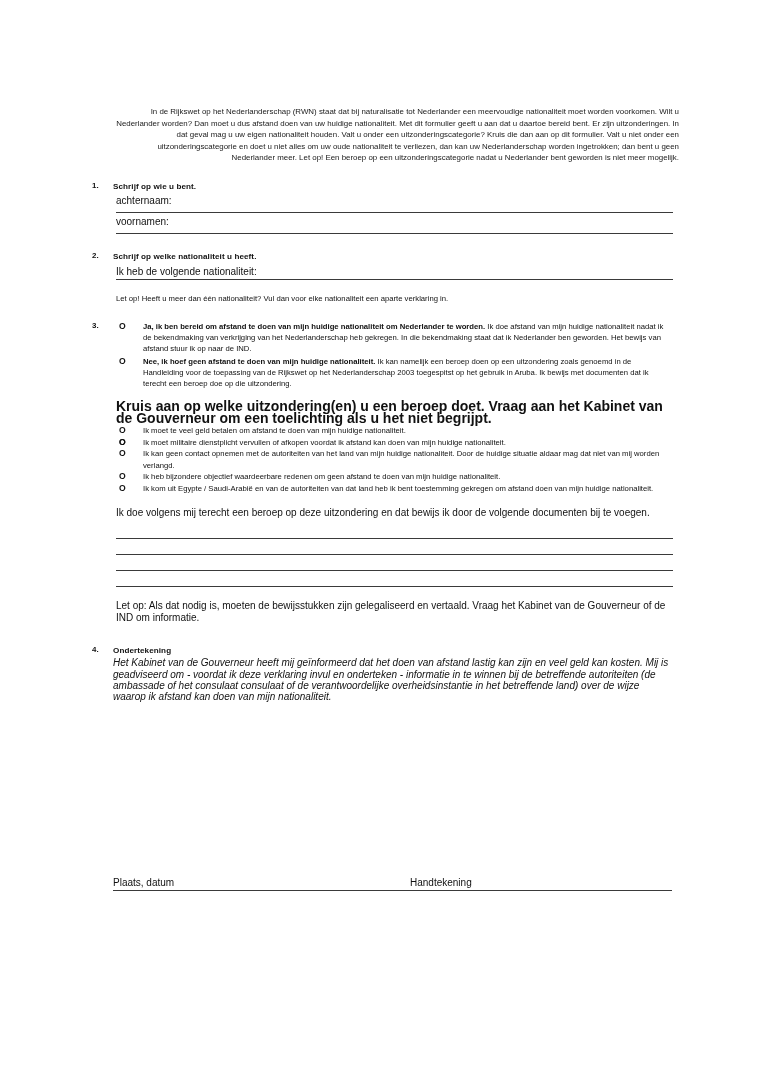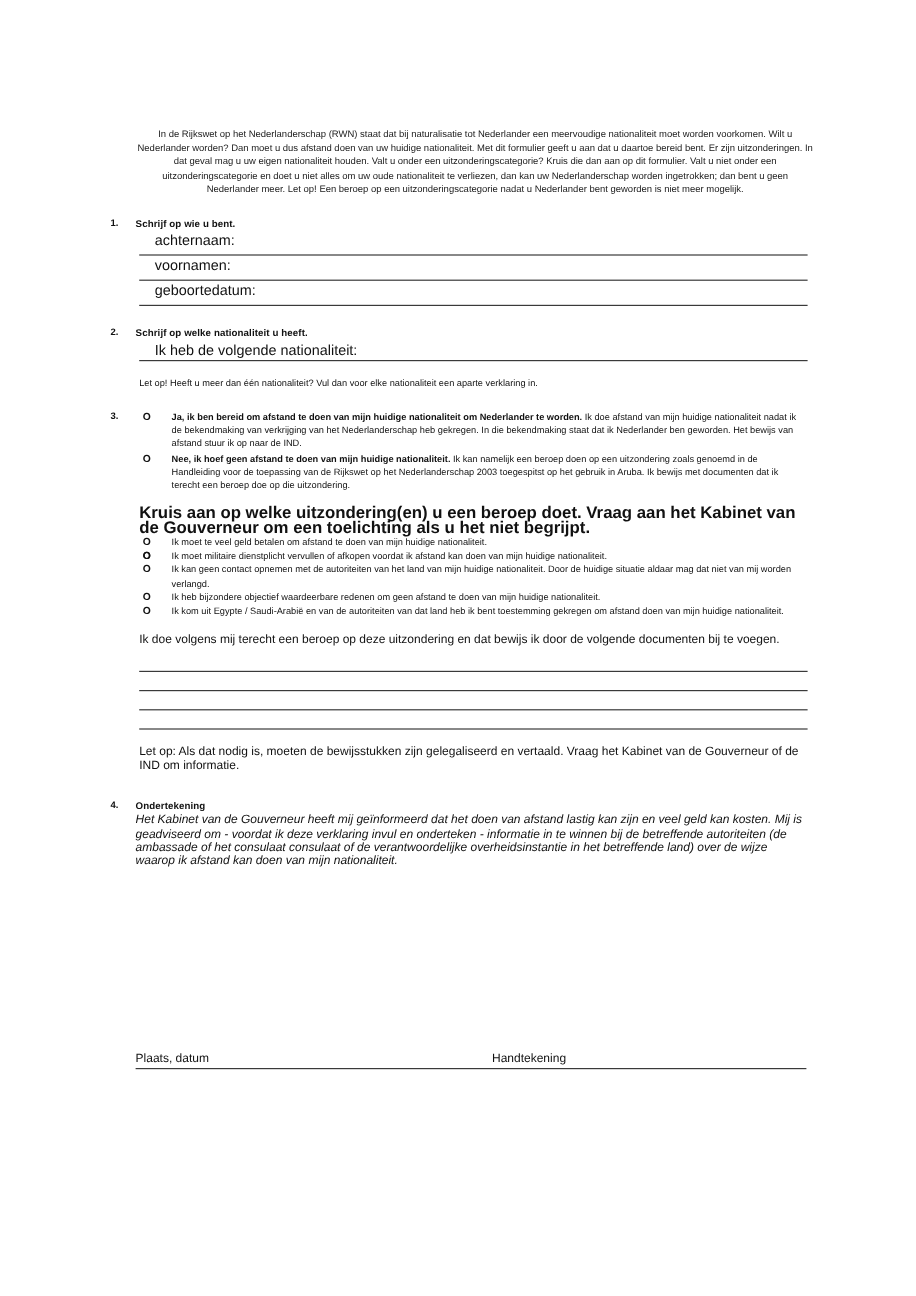--- a/index.html
+++ b/index.html
@@ -26,21 +26,21 @@
     position: absolute;
     left: 92px;
     top: 106px;
     width: 580px;
   }
 
   
   .intro {
     font-size: 7.9px;
     line-height: 11.6px;
-    text-align: center;
+    text-align: right;
     width: 566px;
     margin-left: 21px;
     color: #1a1a1a;
   }
 
   
   .section {
     position: relative;
     margin-top: 17px;
   }
@@ -67,25 +67,24 @@
     margin-top: 2px;
     margin-left: 3px;
     border-bottom: 1.4px solid #3a3a3a;
     height: 19px;
     width: 557px;
     box-sizing: border-box;
     position: relative;
   }
   .field.tight { height: 15px; }
   .field-label {
-    font-size: 12px;
+    font-size: 10px;
     line-height: 11px;
     padding-top: 1px;
     display: block;
-    margin-left: 13px;
   }
 
   .note {
     font-size: 7.7px;
     line-height: 11.2px;
     margin-top: 13px;
     margin-left: 3px;
   }
 
   
@@ -205,23 +204,20 @@
 
     <div class="section">
       <div class="sec-num">1.</div>
       <div class="sec-body">
         <div class="sec-title">Schrijf op wie u bent.</div>
         <div class="field">
           <span class="field-label">achternaam:</span>
         </div>
         <div class="field">
           <span class="field-label">voornamen:</span>
-        </div>
-        <div class="field">
-          <span class="field-label">geboortedatum:</span>
         </div>
       </div>
     </div>
 
     <div class="section">
       <div class="sec-num">2.</div>
       <div class="sec-body">
         <div class="sec-title">Schrijf op welke nationaliteit u heeft.</div>
         <div class="field tight">
           <span class="field-label">Ik heb de volgende nationaliteit:</span>

